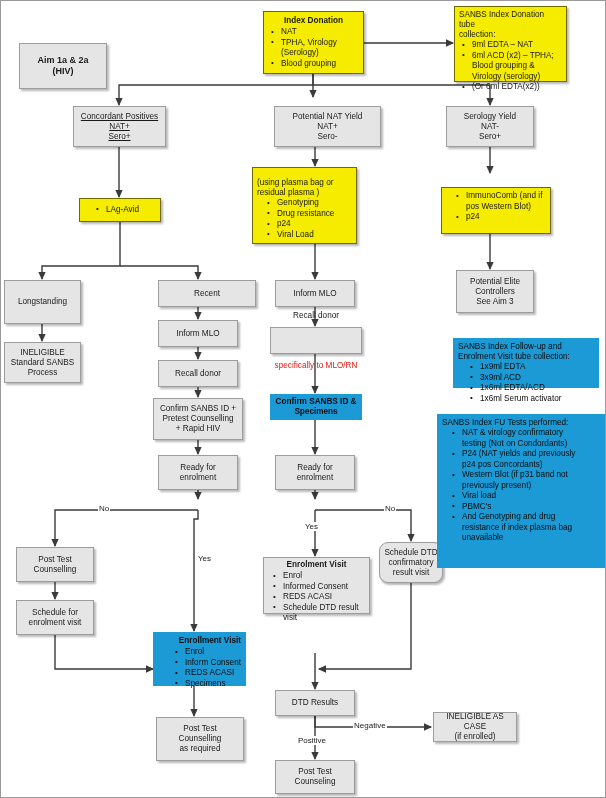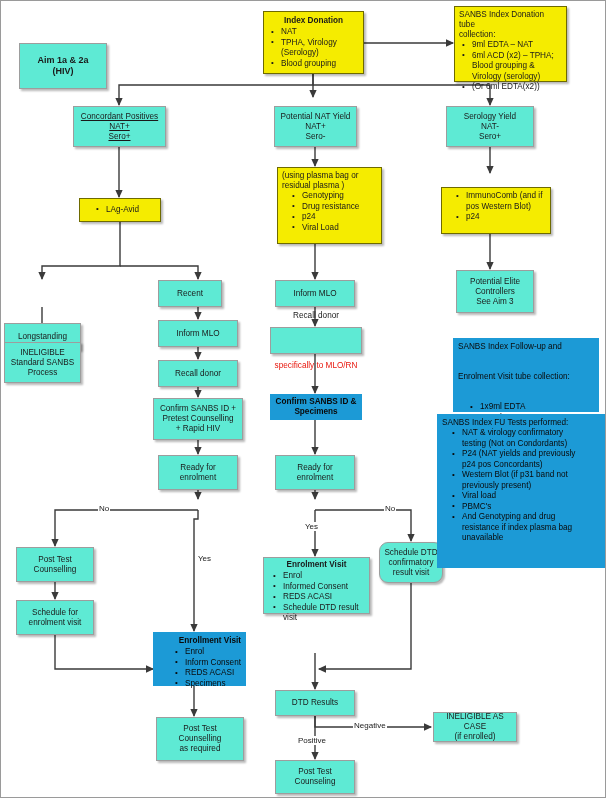--- a/index.html
+++ b/index.html
@@ -1,21 +1,21 @@
 <!DOCTYPE html>
 <html><head>
 <meta charset="utf-8">
 <style>
   html,body{margin:0;padding:0;background:#ffffff;}
   body{font-family:"Liberation Sans","DejaVu Sans",sans-serif;}
   #canvas{position:relative;width:606px;height:798px;background:#fff;
           border:1px solid #9a9a9a;box-sizing:border-box;overflow:hidden;}
   .node{position:absolute;box-sizing:border-box;display:flex;flex-direction:column;
         justify-content:center;font-size:8.2px;line-height:1.22;color:#1a1a1a;}
-  .white{background:#5eead4;border:1px solid #9d9d9d;text-align:center;
+  .white{background:#e5e5e5;border:1px solid #9d9d9d;text-align:center;
          box-shadow:1.5px 1.5px 2px rgba(0,0,0,.28);padding:2px 3px;}
   .yellow{background:#f5ec00;border:1px solid #6e6a00;text-align:left;
           box-shadow:1.5px 1.5px 2px rgba(0,0,0,.28);padding:3px 4px;}
   .blue{background:#1c9ad6;border:1px solid #1c9ad6;text-align:left;
         color:#0a0a0a;padding:3px 4px;}
   .blue.noshadow{box-shadow:none;}
   .ttl{font-weight:bold;text-align:center;display:block;margin-bottom:1px;}
   .plain{display:block;}
   ul.bl{margin:0;padding:0 0 0 13px;list-style:none;}
   ul.bl li{position:relative;margin:0 0 0.5px 0;}
@@ -117,39 +117,39 @@
       <li>(Or 6ml EDTA(x2))</li>
     </ul>
   </div>
 
   <div class="node white" style="left:72px;top:105px;width:93px;height:41px;text-decoration:underline;">
     <span class="plain">Concordant Positives</span>
     <span class="plain">NAT+</span>
     <span class="plain">Sero+</span>
   </div>
 
-  <div class="node white" style="left:273px;top:105px;width:83px;height:41px;">
+  <div class="node white" style="left:273px;top:105px;width:107px;height:41px;">
     <span class="plain">Potential NAT Yield</span>
     <span class="plain">NAT+</span>
     <span class="plain">Sero-</span>
   </div>
 
   <div class="node white" style="left:445px;top:105px;width:88px;height:41px;">
     <span class="plain">Serology Yield</span>
     <span class="plain">NAT-</span>
     <span class="plain">Sero+</span>
   </div>
 
   <div class="node yellow" style="left:78px;top:197px;width:82px;height:24px;justify-content:center;">
     <ul class="bl" style="padding-left:22px;">
       <li>LAg-Avid</li>
     </ul>
   </div>
 
-  <div class="node yellow" style="left:276px;top:166px;width:105px;height:77px;justify-content:flex-start;">
+  <div class="node yellow" style="left:251px;top:166px;width:105px;height:77px;justify-content:flex-end;">
     <span class="plain">(using plasma bag or</span>
     <span class="plain">residual plasma )</span>
     <ul class="bl" style="padding-left:20px;">
       <li>Genotyping</li>
       <li>Drug resistance</li>
       <li>p24</li>
       <li>Viral Load</li>
     </ul>
   </div>
 
@@ -160,31 +160,31 @@
       <li>p24</li>
     </ul>
   </div>
 
   <div class="node white" style="left:455px;top:269px;width:78px;height:43px;text-align:center;">
     <span class="plain">Potential Elite</span>
     <span class="plain">Controllers</span>
     <span class="plain">See Aim 3</span>
   </div>
 
-  <div class="node white" style="left:3px;top:279px;width:77px;height:27px;margin-top:43px;">
+  <div class="node white" style="left:3px;top:279px;width:77px;height:44px;">
     <span class="plain">Longstanding</span>
   </div>
 
   <div class="node white" style="left:3px;top:341px;width:77px;height:41px;">
     <span class="plain">INELIGIBLE</span>
     <span class="plain">Standard SANBS</span>
     <span class="plain">Process</span>
   </div>
 
-  <div class="node white" style="left:157px;top:279px;width:64px;height:27px;">
+  <div class="node white" style="left:157px;top:279px;width:98px;height:27px;">
     <span class="plain">Recent</span>
   </div>
 
   <div class="node white" style="left:157px;top:319px;width:80px;height:27px;">
     <span class="plain">Inform MLO</span>
   </div>
 
   <div class="node white" style="left:157px;top:359px;width:80px;height:27px;">
     <span class="plain">Recall donor</span>
   </div>
@@ -269,21 +269,21 @@
   <div class="node white" style="left:432px;top:711px;width:84px;height:30px;">
     <span class="plain">INELIGIBLE AS CASE</span>
     <span class="plain">(if enrolled)</span>
   </div>
 
   <div class="node white" style="left:274px;top:759px;width:80px;height:34px;">
     <span class="plain">Post Test</span>
     <span class="plain">Counseling</span>
   </div>
 
-  <div class="node blue noshadow" style="left:452px;top:337px;width:146px;height:74px;justify-content:flex-start;gap:20px;">
+  <div class="node blue noshadow" style="left:452px;top:337px;width:146px;height:50px;justify-content:flex-start;">
     <span class="plain">SANBS Index Follow-up and</span>
     <span class="plain">Enrolment Visit tube collection:</span>
     <ul class="bl" style="padding-left:22px;">
       <li>1x9ml EDTA</li>
       <li>3x9ml ACD</li>
       <li>1x6ml EDTA/ACD</li>
       <li>1x6ml Serum activator</li>
     </ul>
   </div>
 

